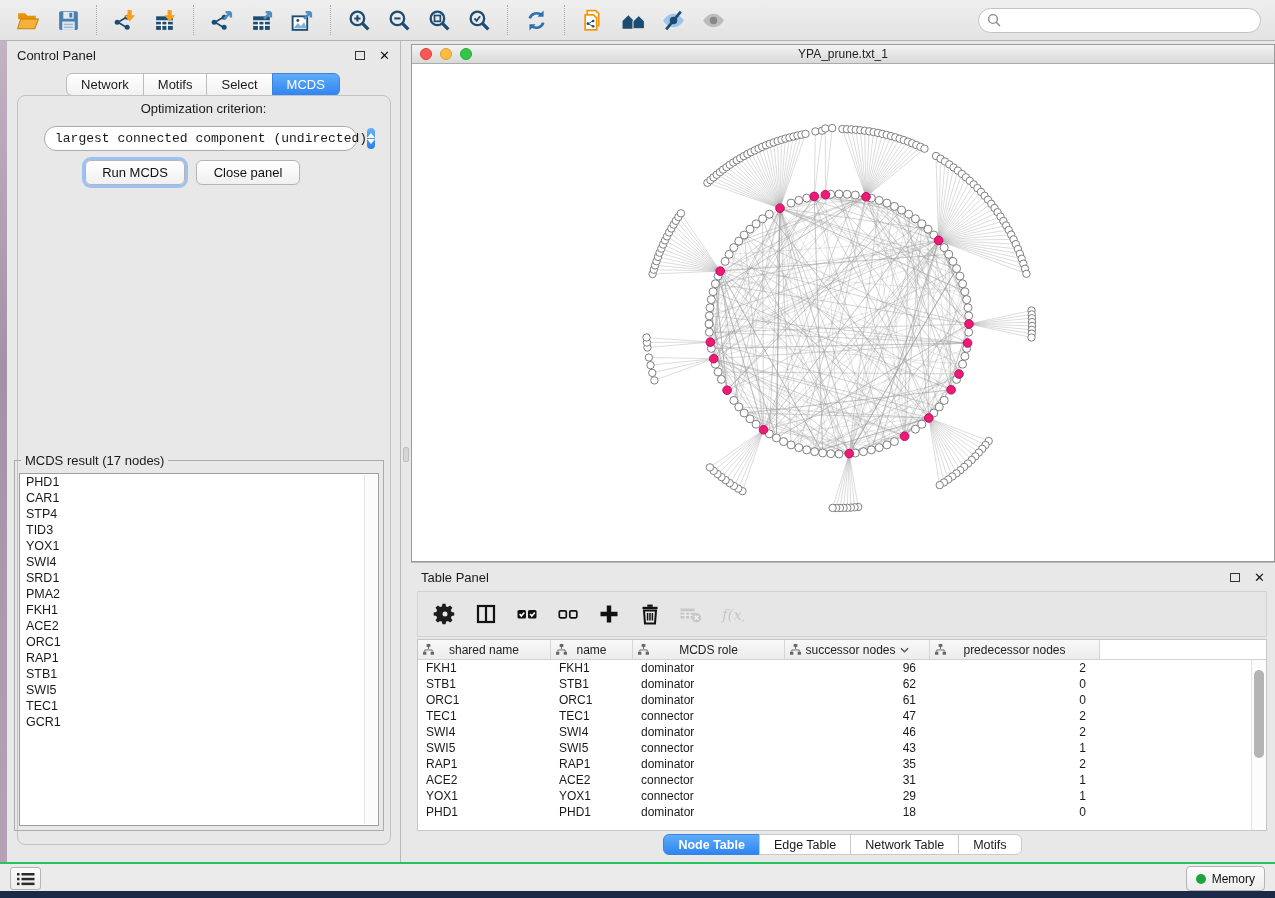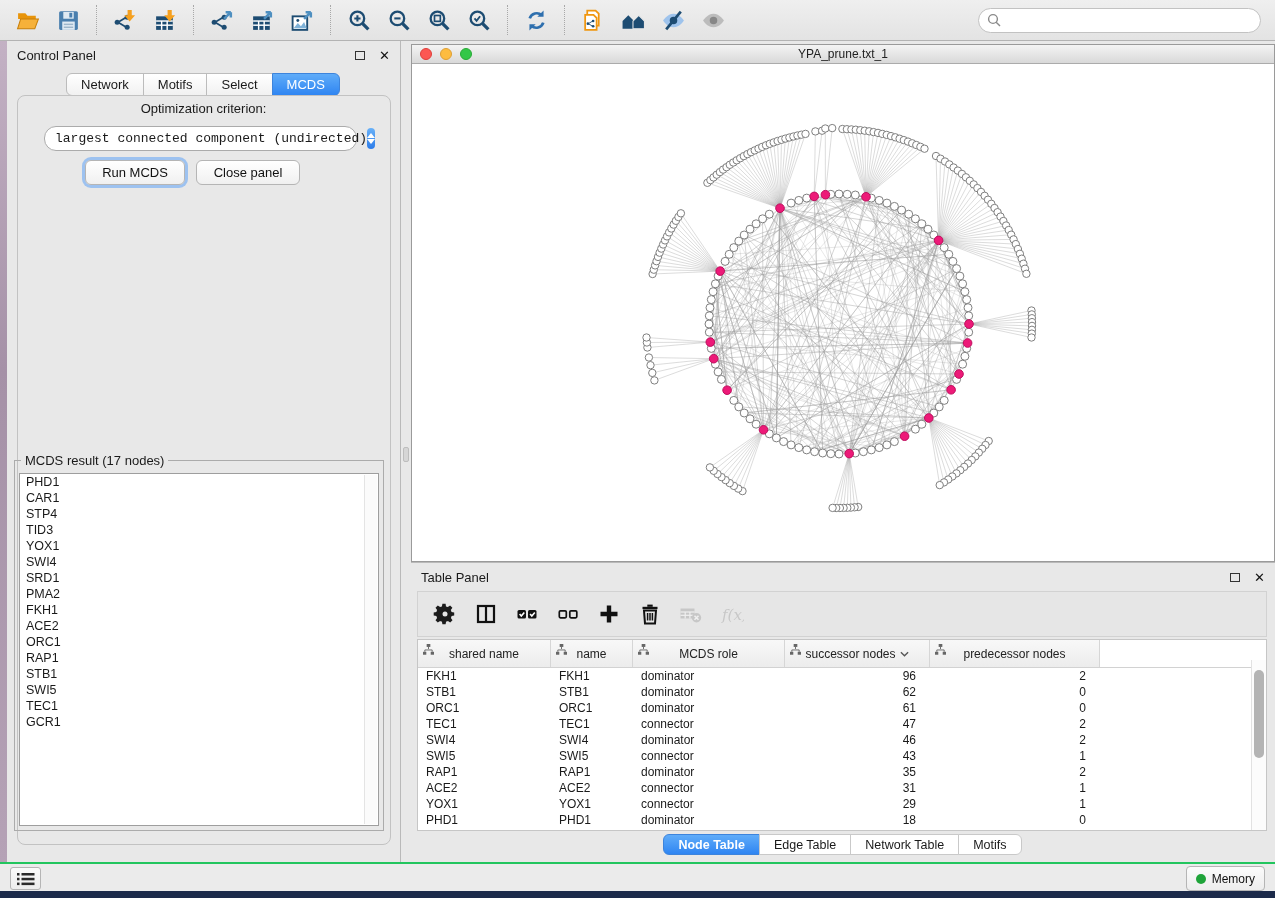--- a/index.html
+++ b/index.html
@@ -84,21 +84,21 @@
   .table-panel { position:absolute; left:0; top:521px; width:864px; height:300px; background:#e8e8e8;
     border-top:1px solid #b9b9b9; }
   .tp-toolbar { position:absolute; left:6px; right:8px; top:28px; height:46px;
     background:#e6e6e6; border:1px solid #d2d2d2; display:flex; align-items:center; padding-left:14px; }
   .tp-tool { width:26px; height:26px; margin-right:15px; display:flex; align-items:center; justify-content:center; }
   .tp-tool svg { width:24px; height:24px; }
   .tp-tool.disabled { opacity:.4; }
 
   .tp-table { position:absolute; left:6px; right:8px; top:76px; height:192px; background:#fff;
     border:1px solid #c6c6c6; overflow:hidden; }
-  .tp-thead { display:flex; height:28px; background:linear-gradient(#f8f8f8,#ececec); border-bottom:1px solid #d2d2d2; }
+  .tp-thead { display:flex; height:20px; background:linear-gradient(#f8f8f8,#ececec); border-bottom:1px solid #d2d2d2; }
   .th { position:relative; display:flex; align-items:center; justify-content:center; gap:4px;
     font-size:12px; color:#222; border-right:1px solid #d6d6d6; }
   .th .th-tree { position:absolute; left:5px; top:4px; }
   .tp-row { display:flex; height:16px; line-height:16px; font-size:12px; }
   .td { padding-left:8px; white-space:nowrap; overflow:hidden; }
   .td.num { text-align:right; padding-right:14px; }
   .tp-scrollbar { position:absolute; right:0; top:20px; bottom:0; width:15px;
     background:#fcfcfc; border-left:1px solid #e2e2e2; }
   .tp-scrollbar .thumb { position:absolute; left:2px; top:10px; width:10px; height:88px;
     background:#b4b4b4; border-radius:5px; }

